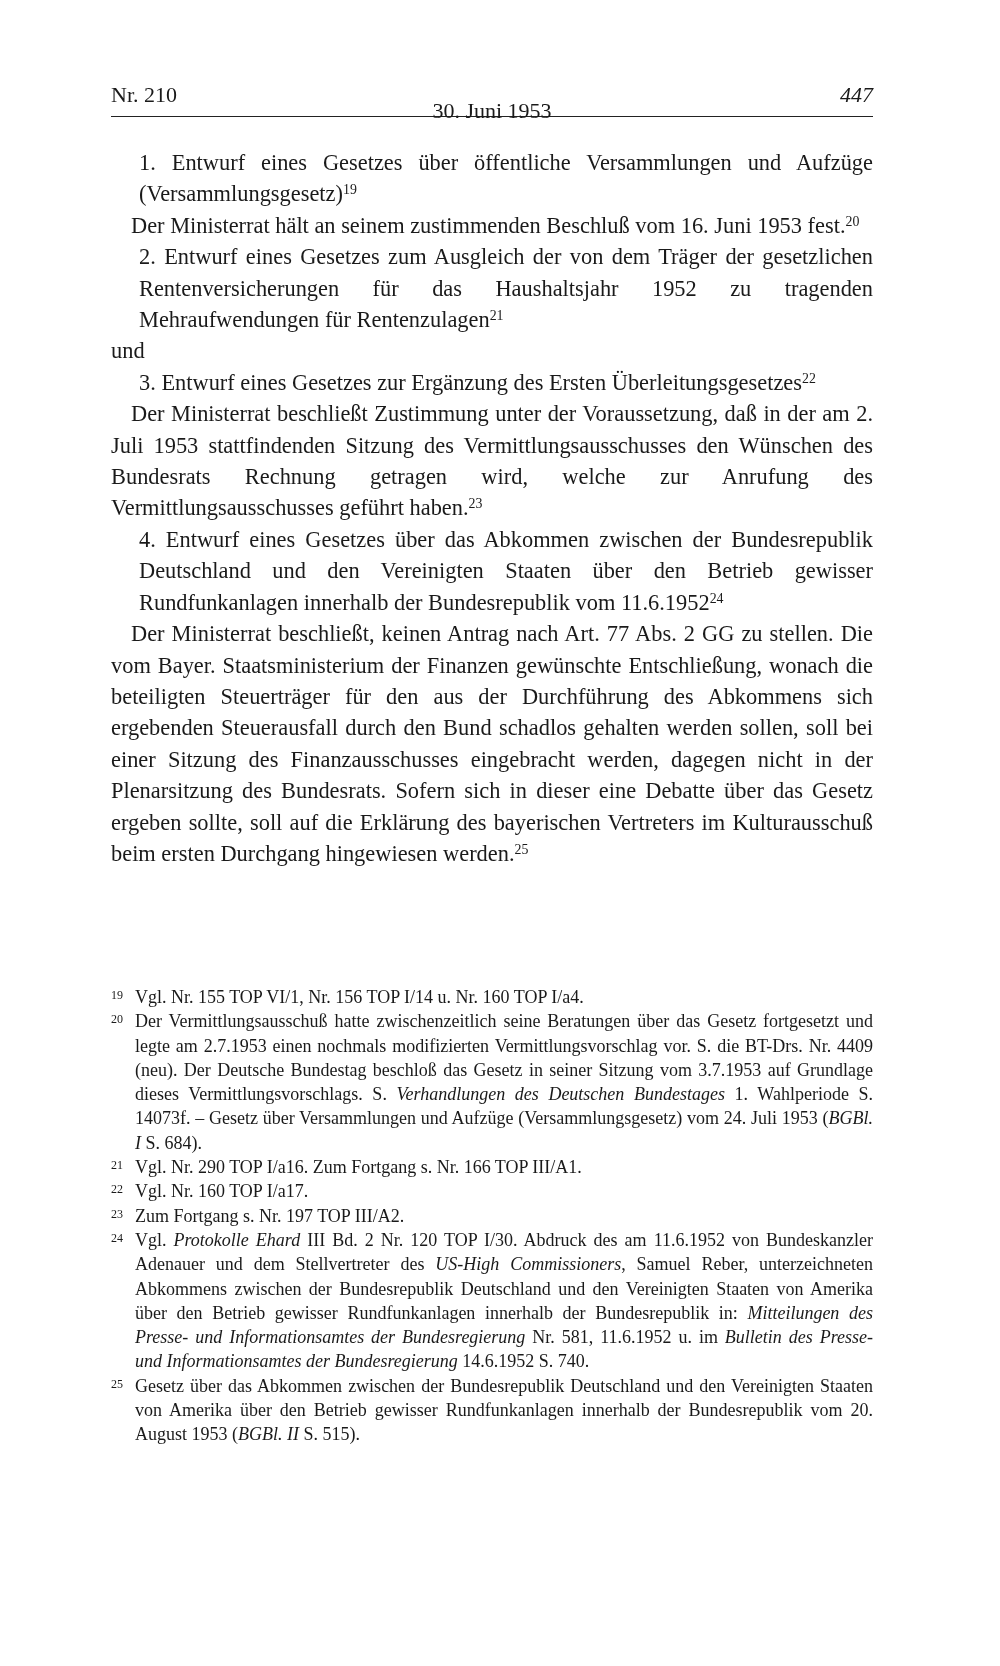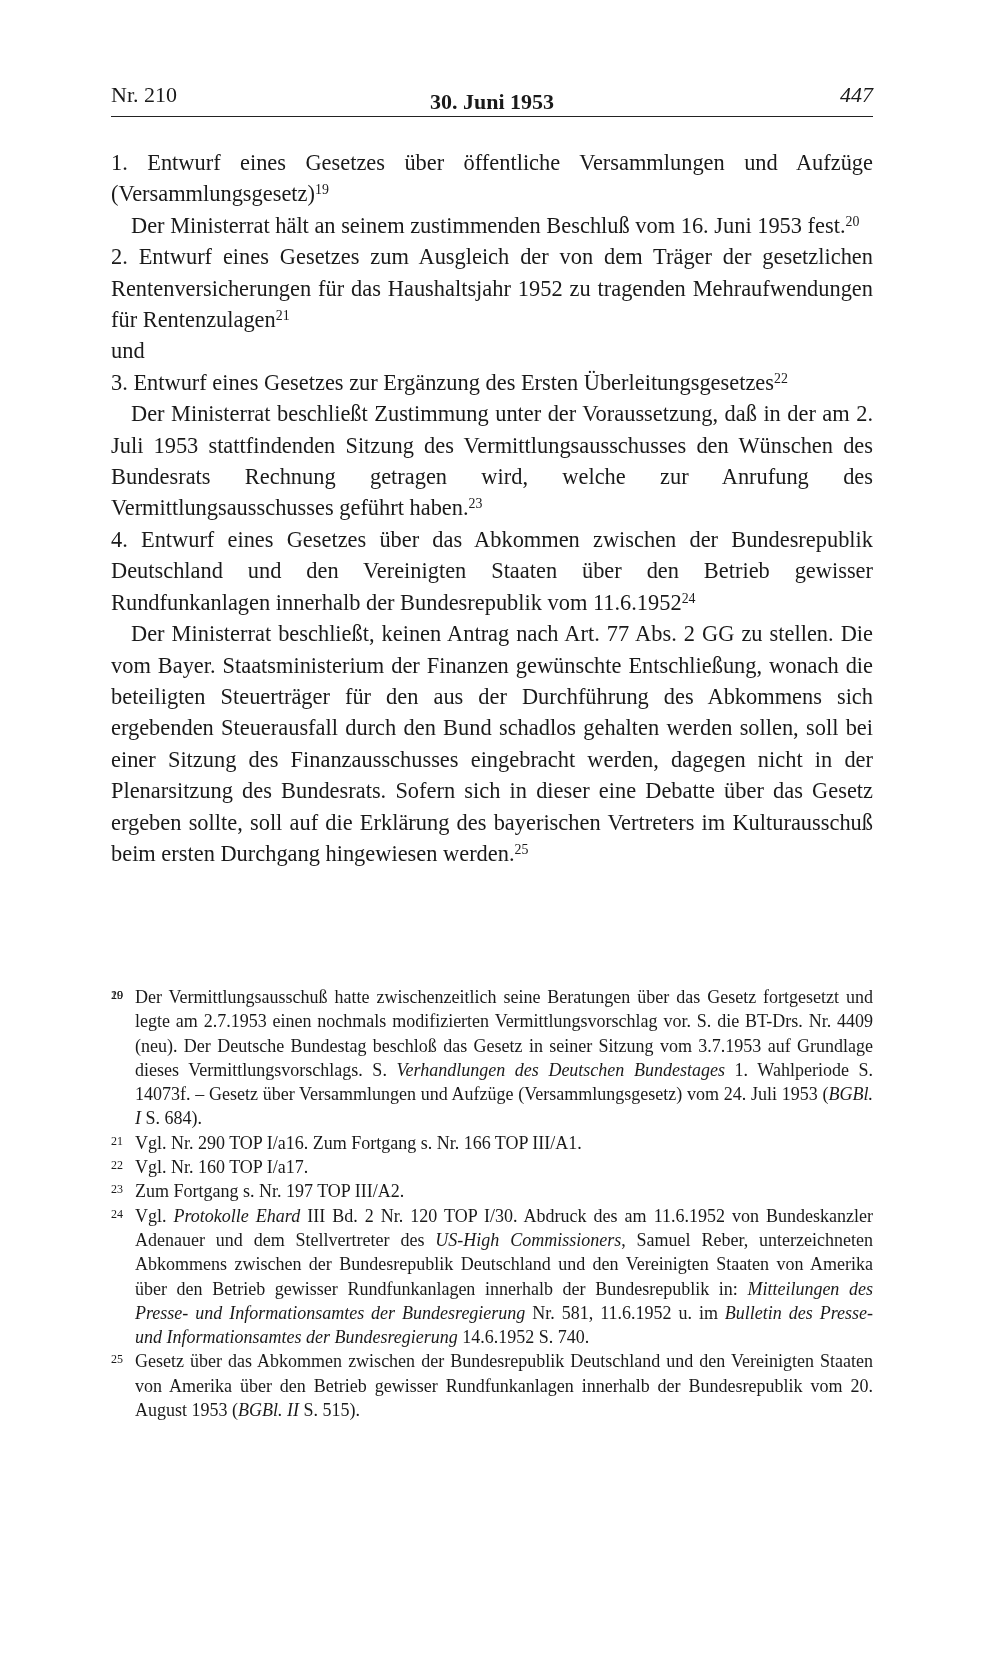--- a/index.html
+++ b/index.html
@@ -2,27 +2,27 @@
 <html><head>
   <meta charset="utf-8">
   <style>
     html, body { margin: 0; padding: 0; background: #ffffff; }
     body { width: 1000px; height: 1666px; position: relative; overflow: hidden;
       font-family: "Liberation Serif", "DejaVu Serif", serif; color: #1a1a1a; }
     .page { position: absolute; left: 111px; top: 0; width: 762px; }
     .header { position: absolute; top: 82px; left: 0; width: 762px; height: 34px;
       font-size: 22px; border-bottom: 1.3px solid #222; }
     .header .left { position: absolute; left: 0; top: 0; }
-    .header .center { position: absolute; left: 0; right: 0; text-align: center; top: 7px; font-weight: bold; }
+    .header .center { position: absolute; left: 0; right: 0; text-align: center; top: 16px; }
     .header .right { position: absolute; right: 0; top: 0; font-style: italic; }
     .main { position: absolute; top: 147px; left: 0; width: 762px; font-size: 22.4px;
       line-height: 31.4px; text-align: justify; }
     .main p { margin: 0; }
     .main p.indent { text-indent: 20px; }
-    .main p.heading { text-align: justify; }
+    .main p.heading { text-align: justify; margin-left: 28px; }
     sup { font-size: 0.62em; vertical-align: 0.5em; line-height: 0; }
     .notes { position: absolute; top: 985px; left: 0; width: 762px; font-size: 18px;
       line-height: 24.3px; text-align: justify; }
     .note { position: relative; padding-left: 24px; margin: 0; }
     .note .num { position: absolute; left: 0; top: -2px; font-size: 12px; }
     i { font-style: italic; font-family: Liberation Serif, serif; }
   </style>
 </head>
 <body>
 
@@ -38,21 +38,21 @@
     <p class="indent"><span>Der Ministerrat hält an seinem zustimmenden Beschluß vom 16. Juni 1953 fest.</span><sup>20</sup></p>
     <p class="heading"><span>2. Entwurf eines Gesetzes zum Ausgleich der von dem Träger der gesetzlichen Rentenversicherungen für das Haushaltsjahr 1952 zu tragenden Mehraufwendungen für Rentenzulagen</span><sup>21</sup></p>
     <p>und</p>
     <p class="heading"><span>3. Entwurf eines Gesetzes zur Ergänzung des Ersten Überleitungsgesetzes</span><sup>22</sup></p>
     <p class="indent"><span>Der Ministerrat beschließt Zustimmung unter der Voraussetzung, daß in der am 2. Juli 1953 stattfindenden Sitzung des Vermittlungsausschusses den Wünschen des Bundesrats Rechnung getragen wird, welche zur Anrufung des Vermittlungsausschusses geführt haben.</span><sup>23</sup></p>
     <p class="heading"><span>4. Entwurf eines Gesetzes über das Abkommen zwischen der Bundesrepublik Deutschland und den Vereinigten Staaten über den Betrieb gewisser Rundfunkanlagen innerhalb der Bundesrepublik vom 11.6.1952</span><sup>24</sup></p>
     <p class="indent"><span>Der Ministerrat beschließt, keinen Antrag nach Art. 77 Abs. 2 GG zu stellen. Die vom Bayer. Staatsministerium der Finanzen gewünschte Entschließung, wonach die beteiligten Steuerträger für den aus der Durchführung des Abkommens sich ergebenden Steuerausfall durch den Bund schadlos gehalten werden sollen, soll bei einer Sitzung des Finanzausschusses eingebracht werden, dagegen nicht in der Plenarsitzung des Bundesrats. Sofern sich in dieser eine Debatte über das Gesetz ergeben sollte, soll auf die Erklärung des bayerischen Vertreters im Kulturausschuß beim ersten Durchgang hingewiesen werden.</span><sup>25</sup></p>
   </div>
 
   <div class="notes" id="notes">
-      <p class="note"><span class="num">19</span></p>
+      <p class="note"><span class="num">19</span><span>Vgl. Nr. 155 TOP VI/1, Nr. 156 TOP I/14 u. Nr. 160 TOP I/a4.</span></p>
       <p class="note"><span class="num">20</span><span>Der Vermittlungsausschuß hatte zwischenzeitlich seine Beratungen über das Gesetz fortgesetzt und legte am 2.7.1953 einen nochmals modifizierten Vermittlungsvorschlag vor. S. die BT-Drs. Nr. 4409 (neu). Der Deutsche Bundestag beschloß das Gesetz in seiner Sitzung vom 3.7.1953 auf Grundlage dieses Vermittlungsvorschlags. S. </span><i>Verhandlungen des Deutschen Bundestages</i><span> 1. Wahlperiode S. 14073f. – Gesetz über Versammlungen und Aufzüge (Versammlungsgesetz) vom 24. Juli 1953 (</span><i>BGBl. I</i><span> S. 684).</span></p>
       <p class="note"><span class="num">21</span><span>Vgl. Nr. 290 TOP I/a16. Zum Fortgang s. Nr. 166 TOP III/A1.</span></p>
       <p class="note"><span class="num">22</span><span>Vgl. Nr. 160 TOP I/a17.</span></p>
       <p class="note"><span class="num">23</span><span>Zum Fortgang s. Nr. 197 TOP III/A2.</span></p>
       <p class="note"><span class="num">24</span><span>Vgl. </span><i>Protokolle Ehard</i><span> III Bd. 2 Nr. 120 TOP I/30. Abdruck des am 11.6.1952 von Bundeskanzler Adenauer und dem Stellvertreter des </span><i>US-High Commissioners</i><span>, Samuel Reber, unterzeichneten Abkommens zwischen der Bundesrepublik Deutschland und den Vereinigten Staaten von Amerika über den Betrieb gewisser Rundfunkanlagen innerhalb der Bundesrepublik in: </span><i>Mitteilungen des Presse- und Informationsamtes der Bundesregierung</i><span> Nr. 581, 11.6.1952 u. im </span><i>Bulletin des Presse- und Informationsamtes der Bundesregierung</i><span> 14.6.1952 S. 740.</span></p>
       <p class="note"><span class="num">25</span><span>Gesetz über das Abkommen zwischen der Bundesrepublik Deutschland und den Vereinigten Staaten von Amerika über den Betrieb gewisser Rundfunkanlagen innerhalb der Bundesrepublik vom 20. August 1953 (</span><i>BGBl. II</i><span> S. 515).</span></p>
     </div>
 </div>
 
 </body></html>

